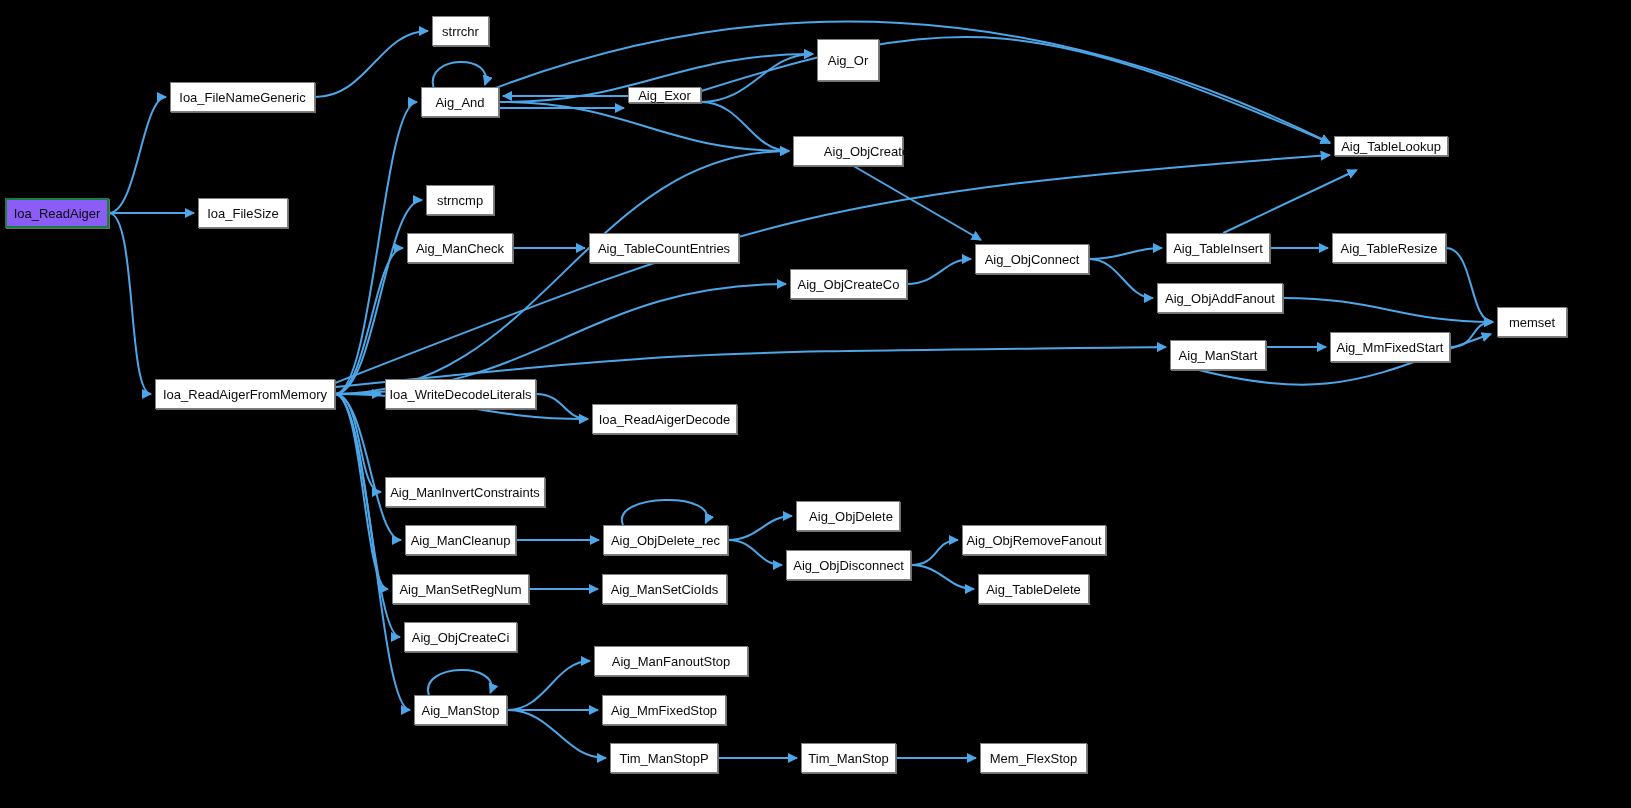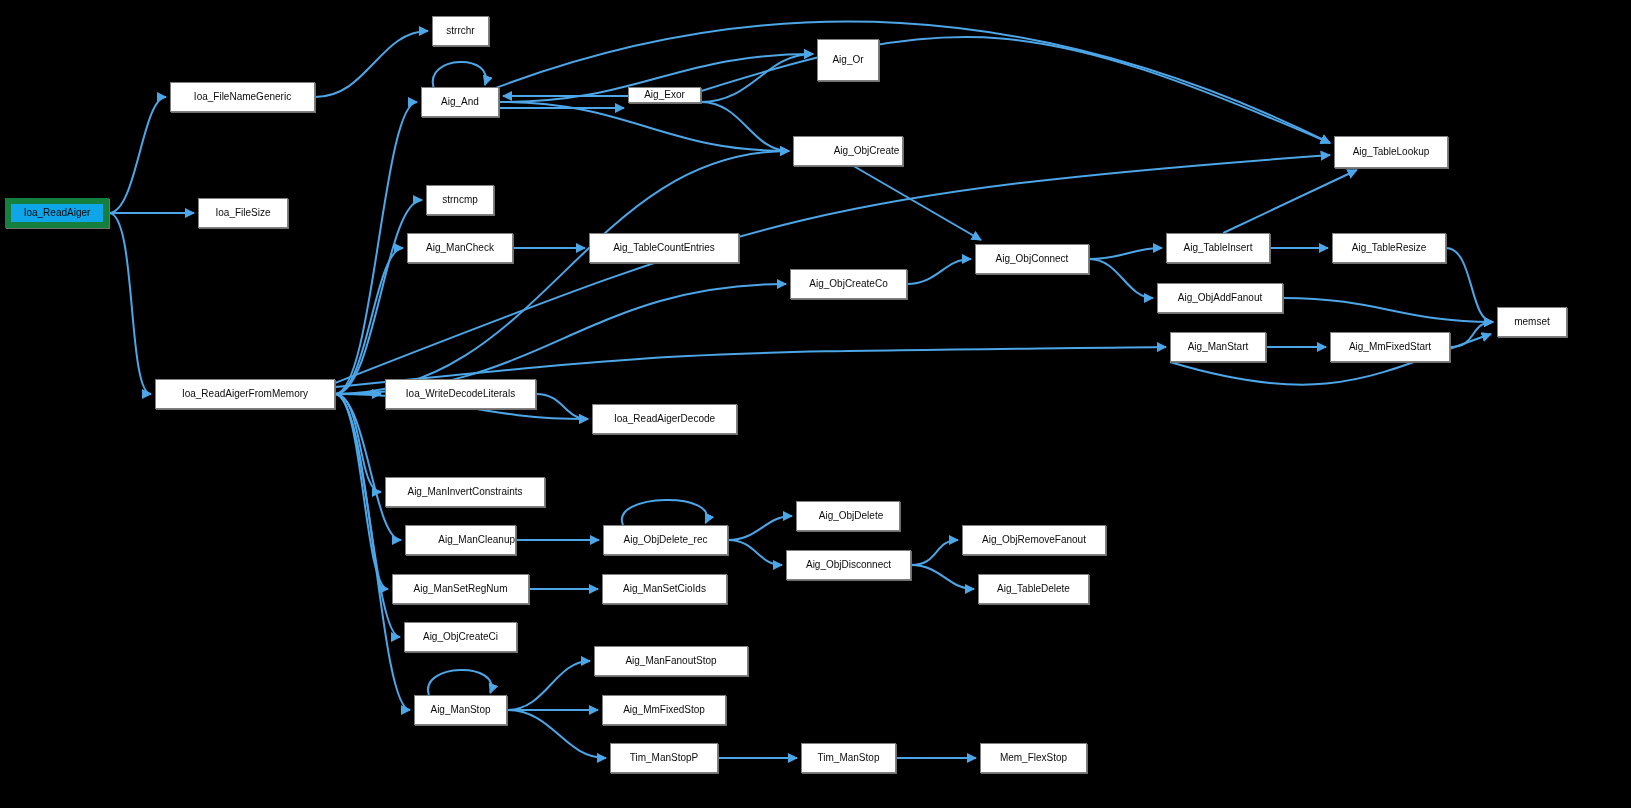--- a/index.html
+++ b/index.html
@@ -1,23 +1,23 @@
 <!DOCTYPE html>
 <html><head>
 <meta charset="utf-8">
 <style>
   html,body{margin:0;padding:0;background:#000;}
   #canvas-wrap{position:relative;width:1631px;height:808px;background:#000;overflow:hidden;
     font-family:"Liberation Sans", sans-serif;}
   svg#edges{position:absolute;left:0;top:0;width:1631px;height:808px;}
   .node{position:absolute;box-sizing:border-box;background:#ffffff;border:1px solid #808080;
     display:flex;align-items:center;justify-content:center;
-    font-size:10px;color:#0b0b0b;white-space:nowrap;line-height:1;
+    font-size:13px;color:#0b0b0b;white-space:nowrap;line-height:1;
     box-shadow:1px 1px 0 0 #6f6f6f;}
-  .node.root{background:#0ea5e9;border:6px solid #15803d;}
+  .node.root{background:#8b5cf6;border:2px solid #15803d;}
   .node span{pointer-events:none;}
 </style>
 </head>
 <body>
 
 <div id="canvas-wrap">
   <svg id="edges">
     <defs>
       <marker id="arrow" viewBox="0 0 10 10" refX="9" refY="5" markerWidth="5.2" markerHeight="5.2" orient="auto-start-reverse">
         <path d="M 0 0 L 10 5 L 0 10 z" fill="#4ca6e8"></path>
@@ -121,45 +121,45 @@
       </div>
       <div class="node" style="left: 975px; top: 244px; width: 114px; height: 30px;">
         <span>Aig_ObjConnect</span>
       </div>
       <div class="node" style="left: 1166px; top: 233px; width: 104px; height: 30px;">
         <span>Aig_TableInsert</span>
       </div>
       <div class="node" style="left: 1332px; top: 233px; width: 114px; height: 30px;">
         <span>Aig_TableResize</span>
       </div>
-      <div class="node" style="left: 1334px; top: 136px; width: 114px; height: 32px;">
+      <div class="node" style="left: 1334px; top: 136px; width: 114px; height: 20px;">
         <span>Aig_TableLookup</span>
       </div>
       <div class="node" style="left: 1157px; top: 283px; width: 126px; height: 30px;">
         <span>Aig_ObjAddFanout</span>
       </div>
-      <div class="node" style="left: 1170px; top: 332px; width: 96px; height: 30px;">
+      <div class="node" style="left: 1170px; top: 340px; width: 96px; height: 30px;">
         <span>Aig_ManStart</span>
       </div>
       <div class="node" style="left: 1330px; top: 332px; width: 120px; height: 30px;">
         <span>Aig_MmFixedStart</span>
       </div>
       <div class="node" style="left: 1497px; top: 307px; width: 70px; height: 30px;">
         <span>memset</span>
       </div>
       <div class="node" style="left: 385px; top: 379px; width: 151px; height: 30px;">
         <span>Ioa_WriteDecodeLiterals</span>
       </div>
       <div class="node" style="left: 592px; top: 404px; width: 145px; height: 30px;">
         <span>Ioa_ReadAigerDecode</span>
       </div>
       <div class="node" style="left: 385px; top: 477px; width: 160px; height: 30px;">
         <span>Aig_ManInvertConstraints</span>
       </div>
-      <div class="node" style="left: 405px; top: 525px; width: 111px; height: 30px; justify-content: flex-end;">
+      <div class="node" style="left: 405px; top: 525px; width: 111px; height: 30px;">
         <span>Aig_ManCleanup</span>
       </div>
       <div class="node" style="left: 603px; top: 525px; width: 125px; height: 30px;">
         <span>Aig_ObjDelete_rec</span>
       </div>
       <div class="node" style="left: 796px; top: 501px; width: 104px; height: 30px; padding-left: 6px;">
         <span>Aig_ObjDelete</span>
       </div>
       <div class="node" style="left: 786px; top: 550px; width: 125px; height: 30px;">
         <span>Aig_ObjDisconnect</span>

